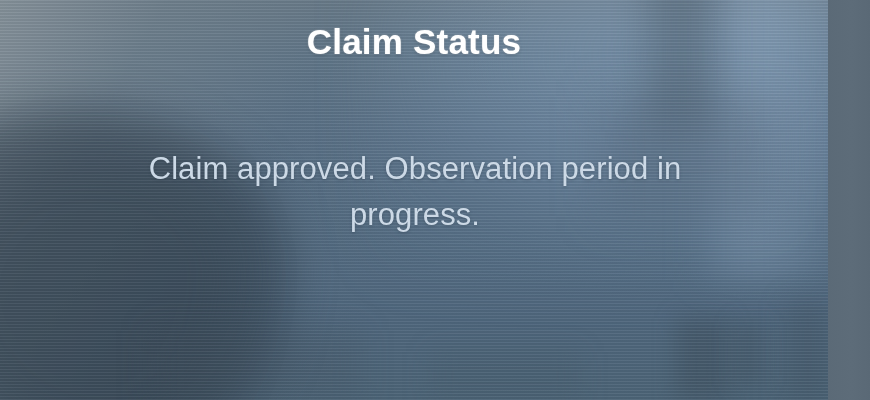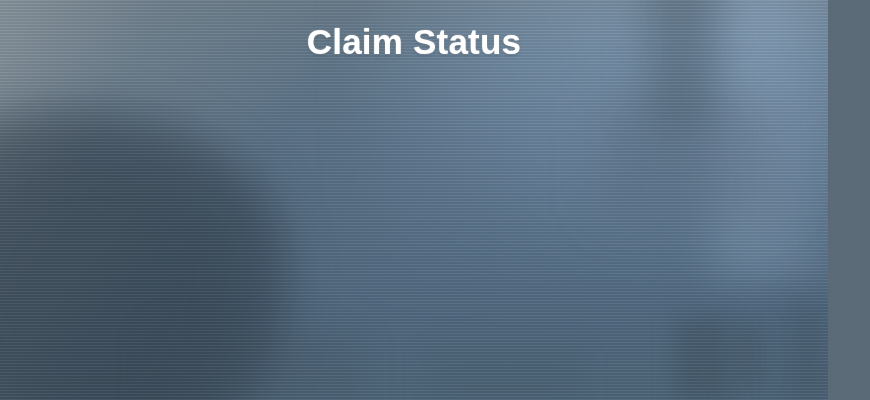--- a/index.html
+++ b/index.html
@@ -244,20 +244,21 @@
     <div class="blob-ur2"></div>
     <div class="blob-br1"></div>
     <div class="blob-br2"></div>
     <div class="blob-br3"></div>
     <div class="blob-bl1"></div>
     <div class="blob-bc1"></div>
 
     <div class="content">
       <div class="title">Claim Status</div>
 
+      <div class="message">Claim approved. Observation period in progress.</div>
     </div>
 
     <div class="scanlines"></div>
   </div>
 
   <div class="right-band"></div>
 
 </div>
 
 </body></html>

